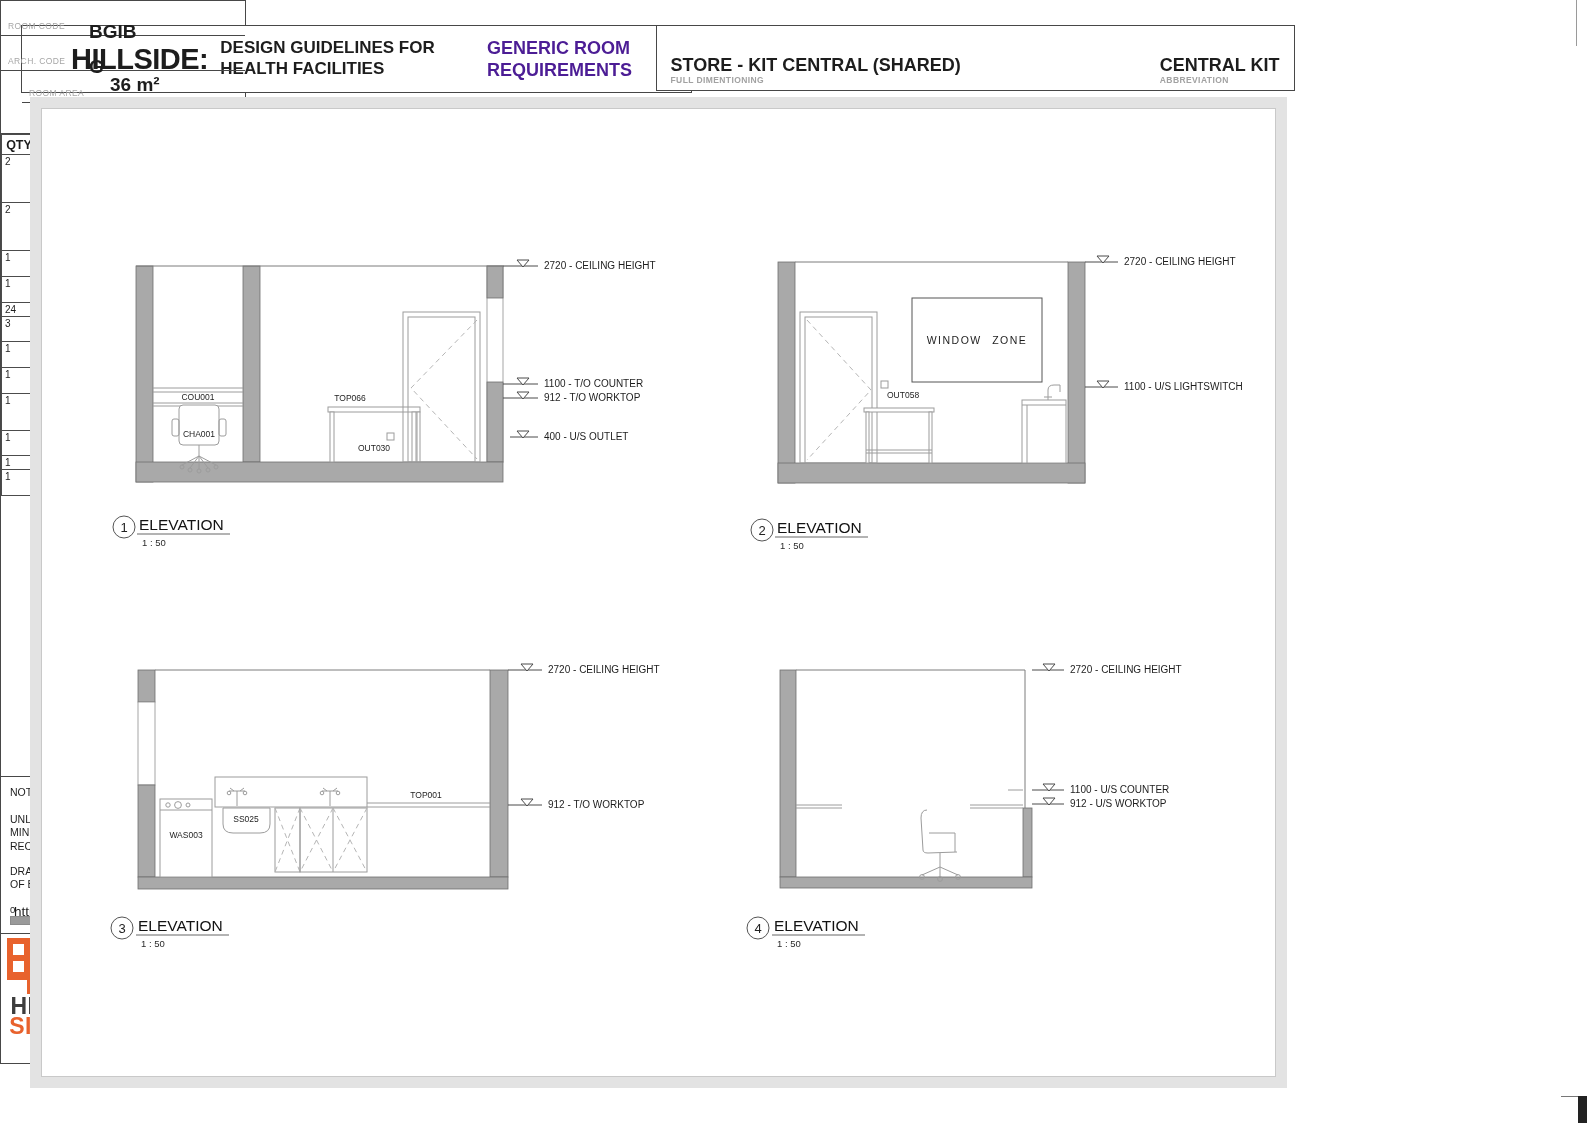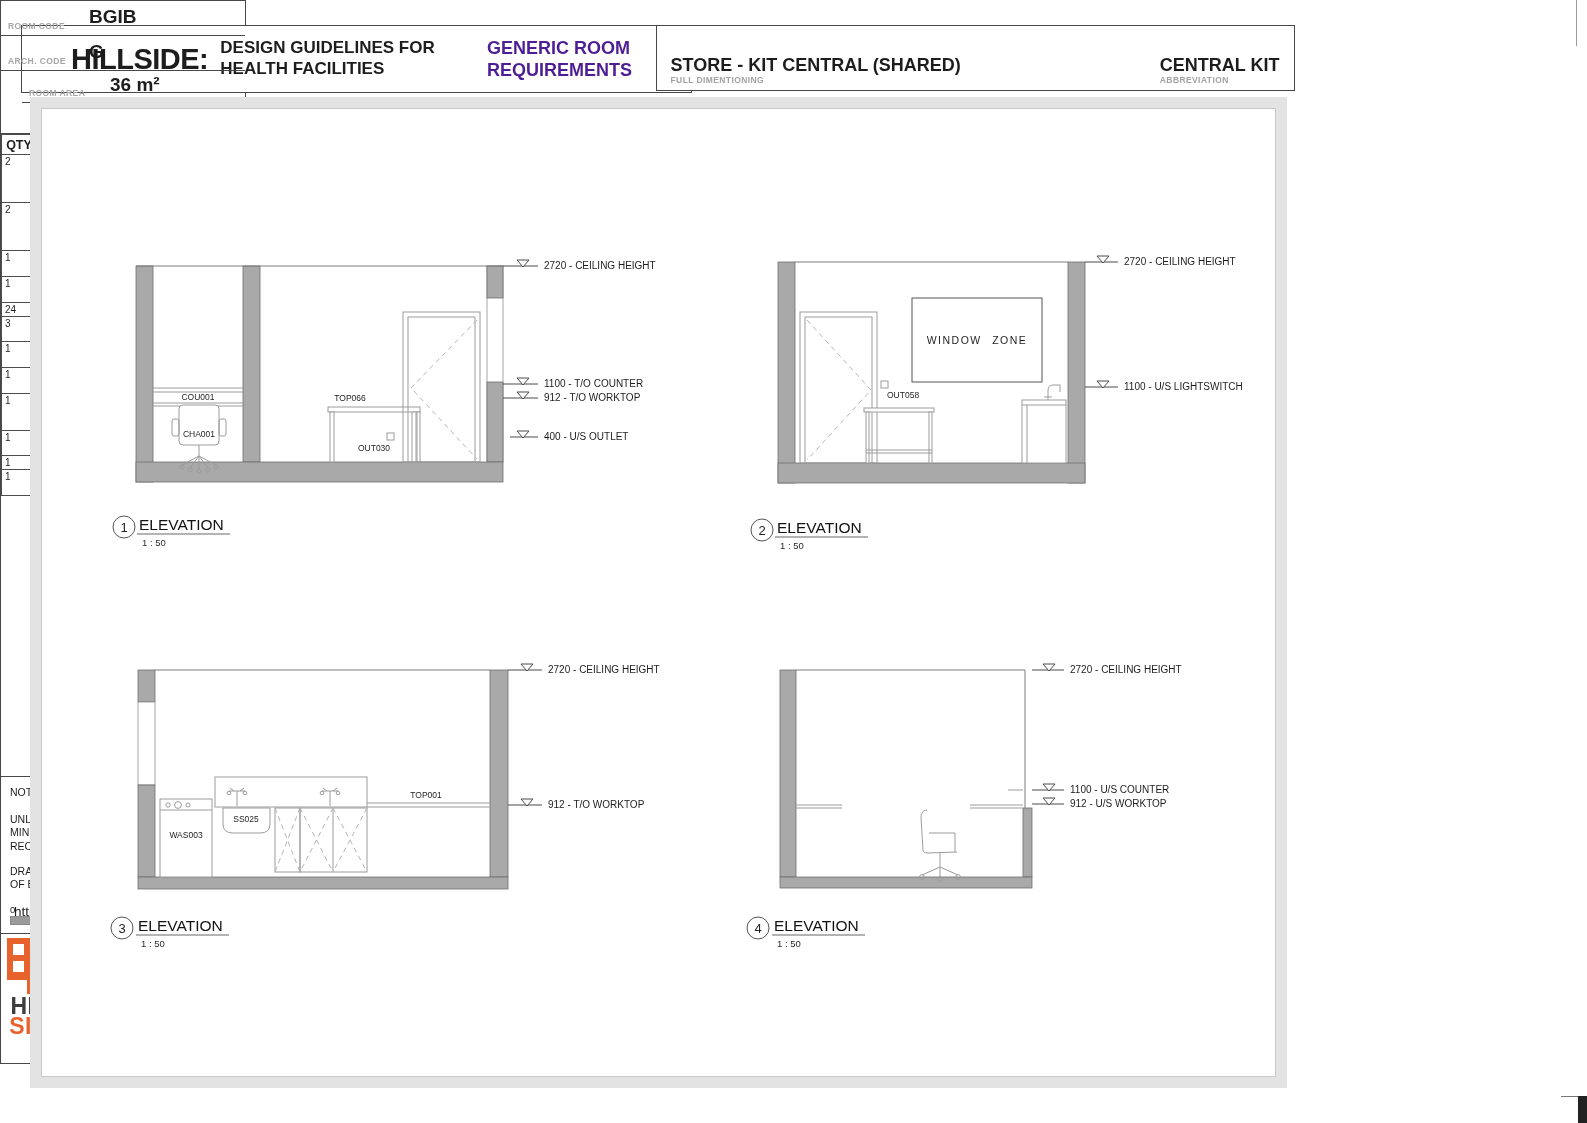--- a/index.html
+++ b/index.html
@@ -16,22 +16,22 @@
   .hdr-titles{display:flex;flex-direction:row;justify-content:center;line-height:1.25;}
   .hdr-title{font-size:17px;font-weight:bold;}
   .hdr-sub{font-size:18px;font-weight:bold;color:#4c1d95;}
   .hdr-center{left:655.5px;top:25px;width:639px;height:66px;display:flex;justify-content:space-between;align-items:flex-end;padding:0 14px;box-sizing:border-box;}
   .desc-main{font-size:18px;font-weight:bold;line-height:1.05;}
   .desc-cap{font-size:8.5px;font-weight:bold;color:#a2a2a2;letter-spacing:.4px;padding-bottom:5px;}
   .abbr-wrap{text-align:left;}
   
   .rpanel{left:1293.5px;top:25px;width:246px;height:1064px;border:1.5px solid #474747;box-sizing:border-box;display:flex;flex-direction:column;background:#fff;}
   .info-row{position:relative;border-bottom:1px solid #474747;flex:none;}
-  .info-label{position:absolute;left:7px;bottom:4px;font-size:8.5px;font-weight:bold;color:#a6a6a6;letter-spacing:.4px;}
-  .info-value{position:absolute;left:88px;top:5px;font-size:19px;font-weight:bold;}
+  .info-label{position:absolute;left:7px;bottom:4px;font-size:8.5px;font-weight:normal;color:#a6a6a6;letter-spacing:.4px;}
+  .info-value{position:absolute;left:88px;top:20px;font-size:19px;font-weight:bold;}
   .legend-title{flex:none;height:30px;border-bottom:1px solid #474747;display:flex;align-items:center;justify-content:center;font-size:17px;font-weight:bold;}
   table.legend{border-collapse:collapse;width:100%;flex:none;}
   table.legend th{border:1px solid #4c4c4c;font-size:12.5px;font-weight:bold;padding:1px 2px;height:17px;text-align:center;}
   table.legend td{border:1px solid #4c4c4c;font-size:10px;padding:1px 3px;vertical-align:top;line-height:1.13;}
   table.legend td.c-qty{width:28px;}
   table.legend td.c-code{width:54px;}
   .panel-spacer{flex:1 1 auto;}
   .notes{flex:none;height:157px;border-top:1px solid #474747;padding:9px 9px 0 9px;box-sizing:border-box;position:relative;font-size:10.5px;line-height:1.3;}
   .notes p{margin:0 0 11px 0;}
   .notes .nlabel{margin-bottom:13px;}

